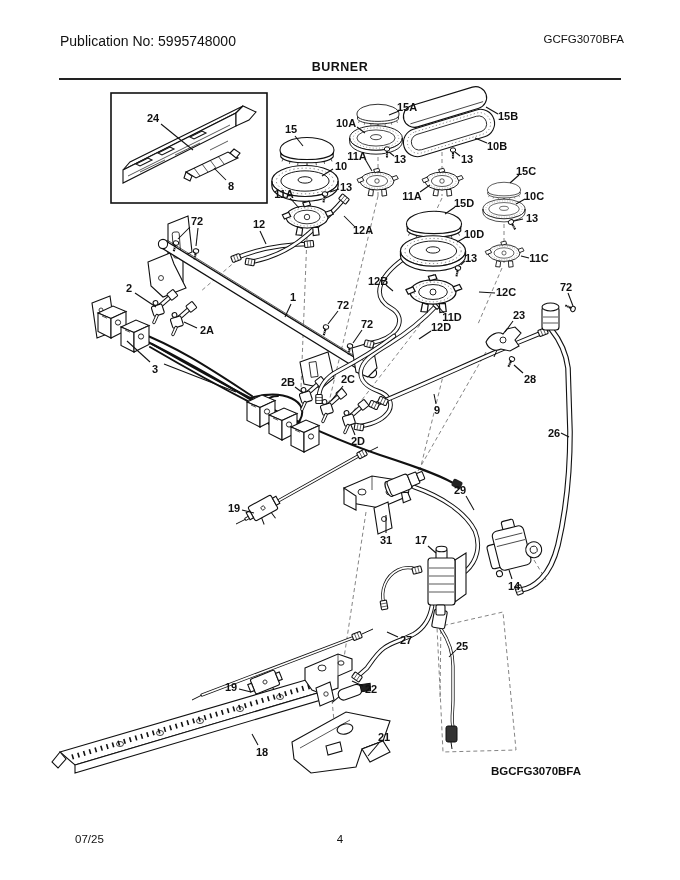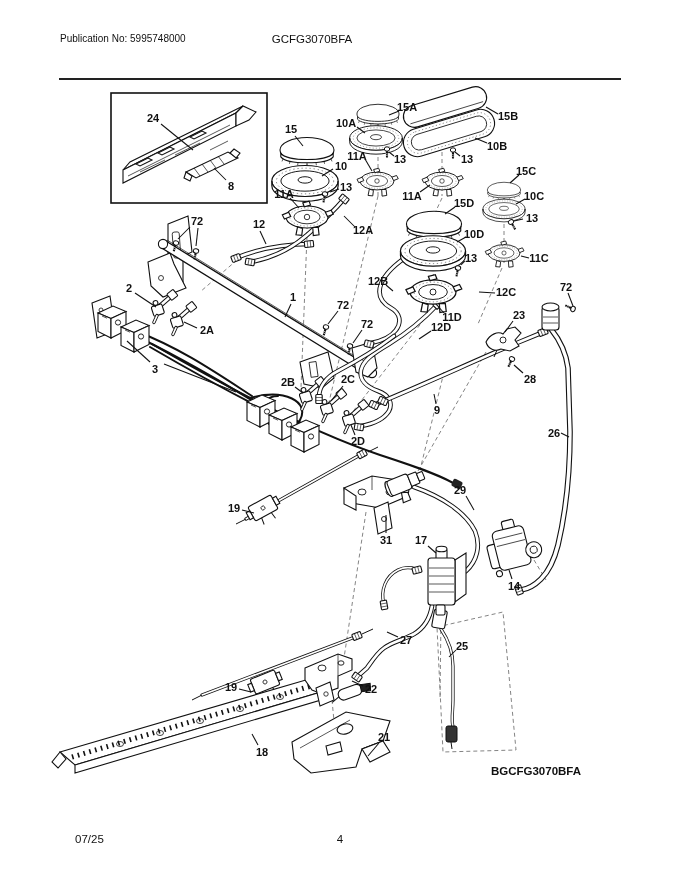--- a/index.html
+++ b/index.html
@@ -1,19 +1,19 @@
 <!DOCTYPE html>
 <html><head>
 <meta charset="utf-8">
 <style>
   html,body{margin:0;padding:0;background:#e8e8e8;}
   .page{position:relative;width:680px;height:880px;background:#fff;overflow:hidden;
         font-family:"Liberation Sans",sans-serif;color:#111;}
-  .hdr-pub{position:absolute;left:60px;top:33px;font-size:10px;}
-  .hdr-model{position:absolute;left:0;top:33px;width:624px;text-align:center;font-size:11.5px;}
+  .hdr-pub{position:absolute;left:60px;top:33px;font-size:14px;}
+  .hdr-model{position:absolute;left:0;top:33px;width:624px;text-align:right;font-size:11.5px;}
   .pg-title{position:absolute;left:0;top:60px;width:680px;text-align:center;font-size:12.5px;font-weight:bold;letter-spacing:.5px;}
   .rule{position:absolute;left:59px;top:78px;width:562px;height:1.5px;background:#222;}
   .ftr-date{position:absolute;left:60px;top:833px;font-size:11.5px;margin-left:15px;}
   .ftr-page{position:absolute;left:0;top:833px;width:680px;text-align:center;font-size:11.5px;}
   svg.diagram{position:absolute;left:0;top:0;}
   .part{fill:#fff;stroke:#111;stroke-width:1.1;}
   .ln{fill:none;stroke:#111;stroke-width:1;}
   .thinln{fill:none;stroke:#111;stroke-width:.7;}
   .tube-o{fill:none;stroke:#111;stroke-width:4.6;stroke-linecap:round;}
   .tube-i{fill:none;stroke:#fff;stroke-width:2.7;stroke-linecap:round;}
@@ -27,20 +27,21 @@
   .callout{font:bold 11px "Liberation Sans",sans-serif;fill:#111;text-anchor:middle;}
   .code{font:bold 11.5px "Liberation Sans",sans-serif;fill:#111;text-anchor:middle;}
 </style>
 </head>
 <body>
 
 <div class="page">
 
   <div class="hdr-pub">Publication No: 5995748000</div>
   <div class="hdr-model">GCFG3070BFA</div>
+  <div class="pg-title">BURNER</div>
   <div class="rule"></div>
 
   <svg class="diagram" width="680" height="880" viewBox="0 0 680 880">
     <defs>
       <g id="def-screw">
         <ellipse rx="2.7" ry="2.2" fill="#fff" stroke="#111" stroke-width="1"></ellipse>
         <line x1="0" y1="2.2" x2="0" y2="8.5" stroke="#111" stroke-width="2.1"></line>
         <line x1="-1.5" y1="4.4" x2="1.5" y2="5.2" stroke="#fff" stroke-width=".55"></line>
         <line x1="-1.5" y1="6.2" x2="1.5" y2="7" stroke="#fff" stroke-width=".55"></line>
       </g>

